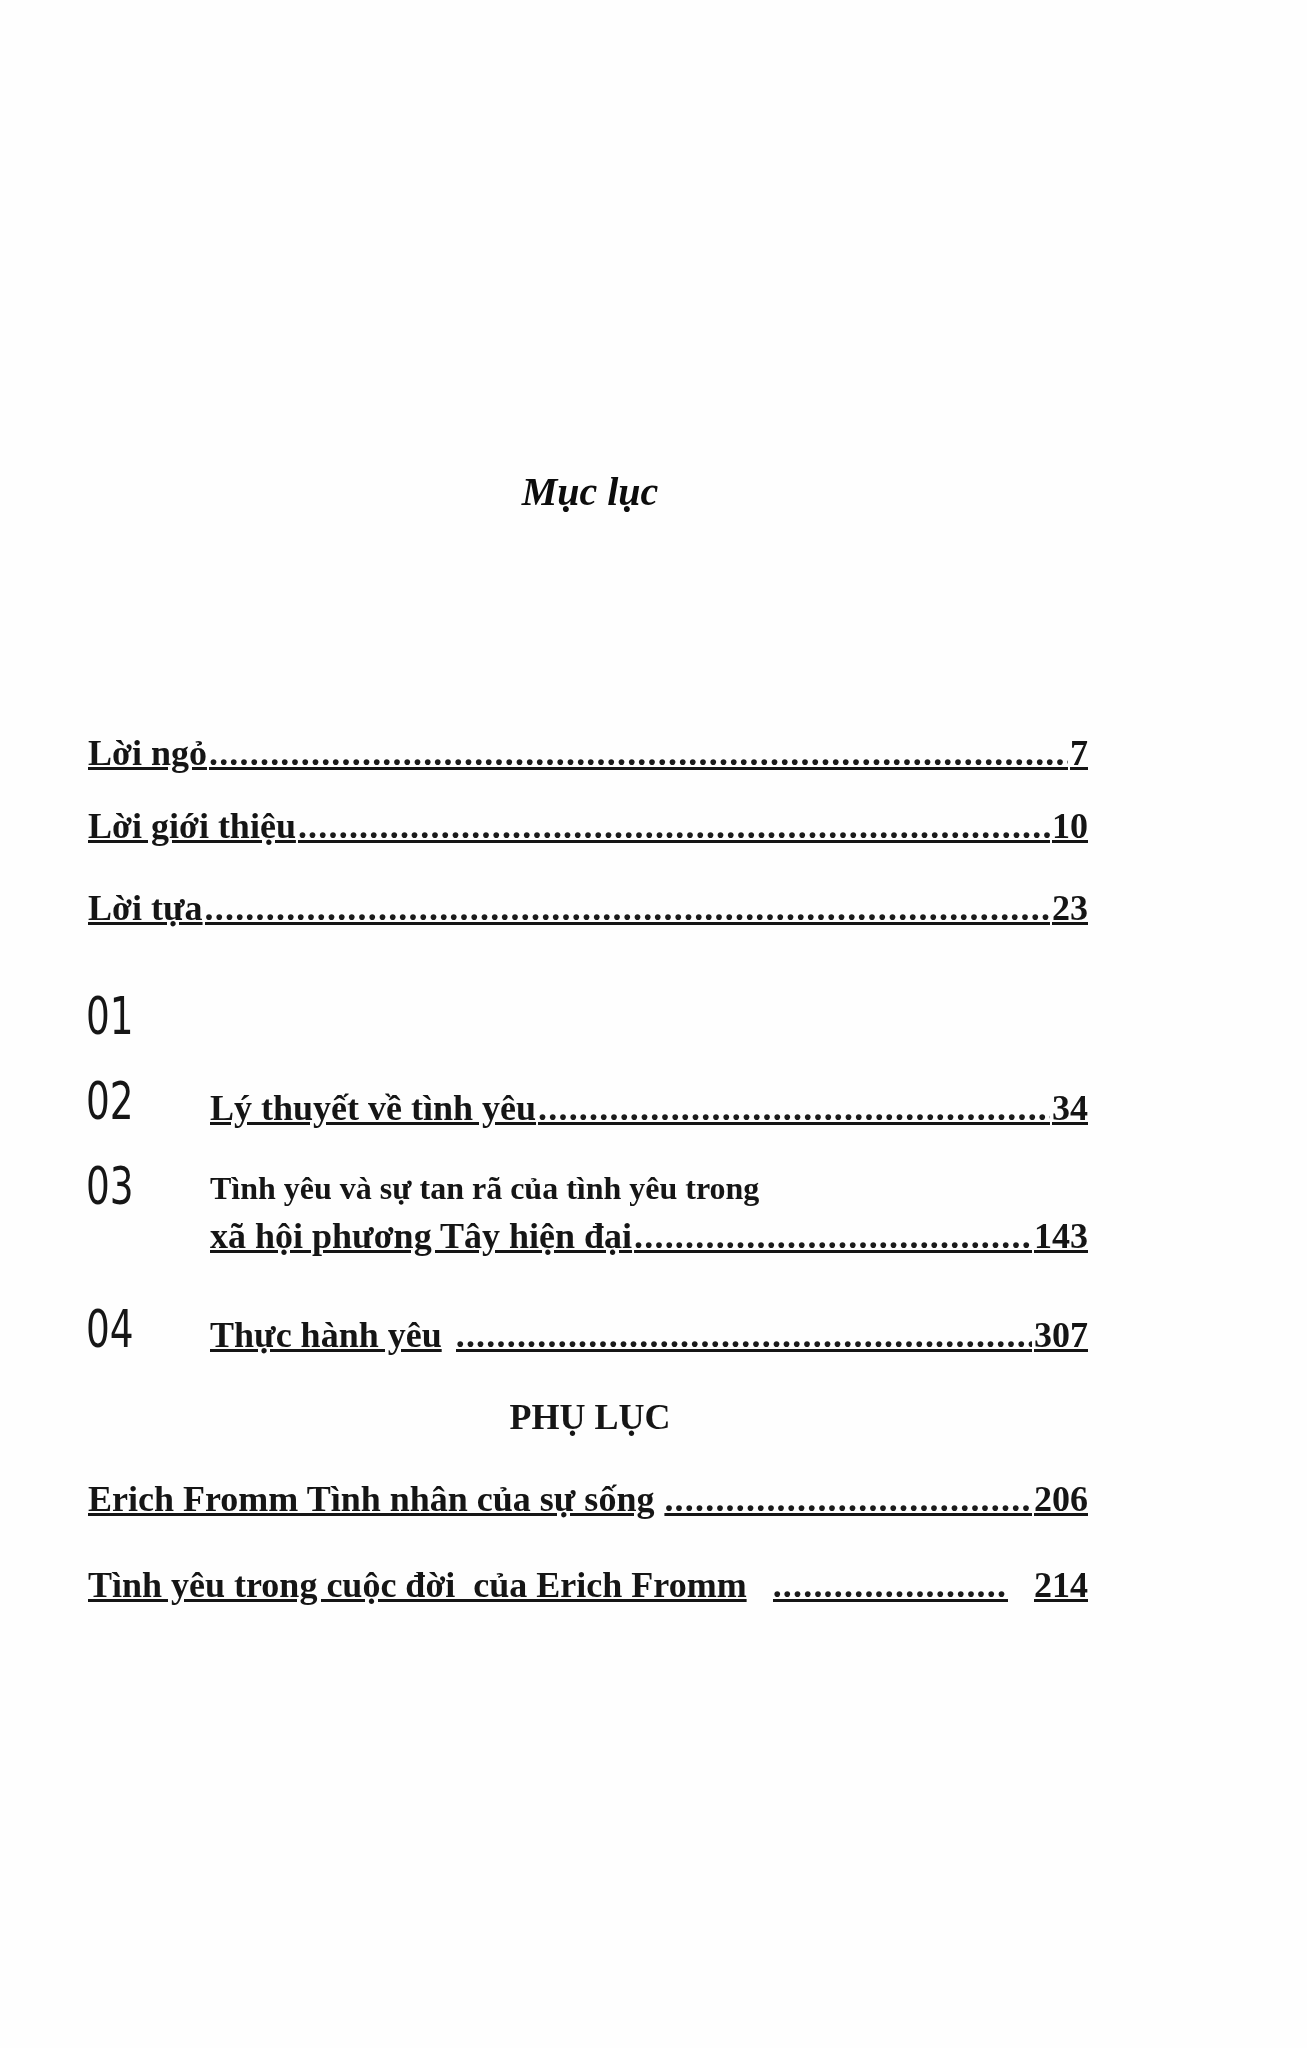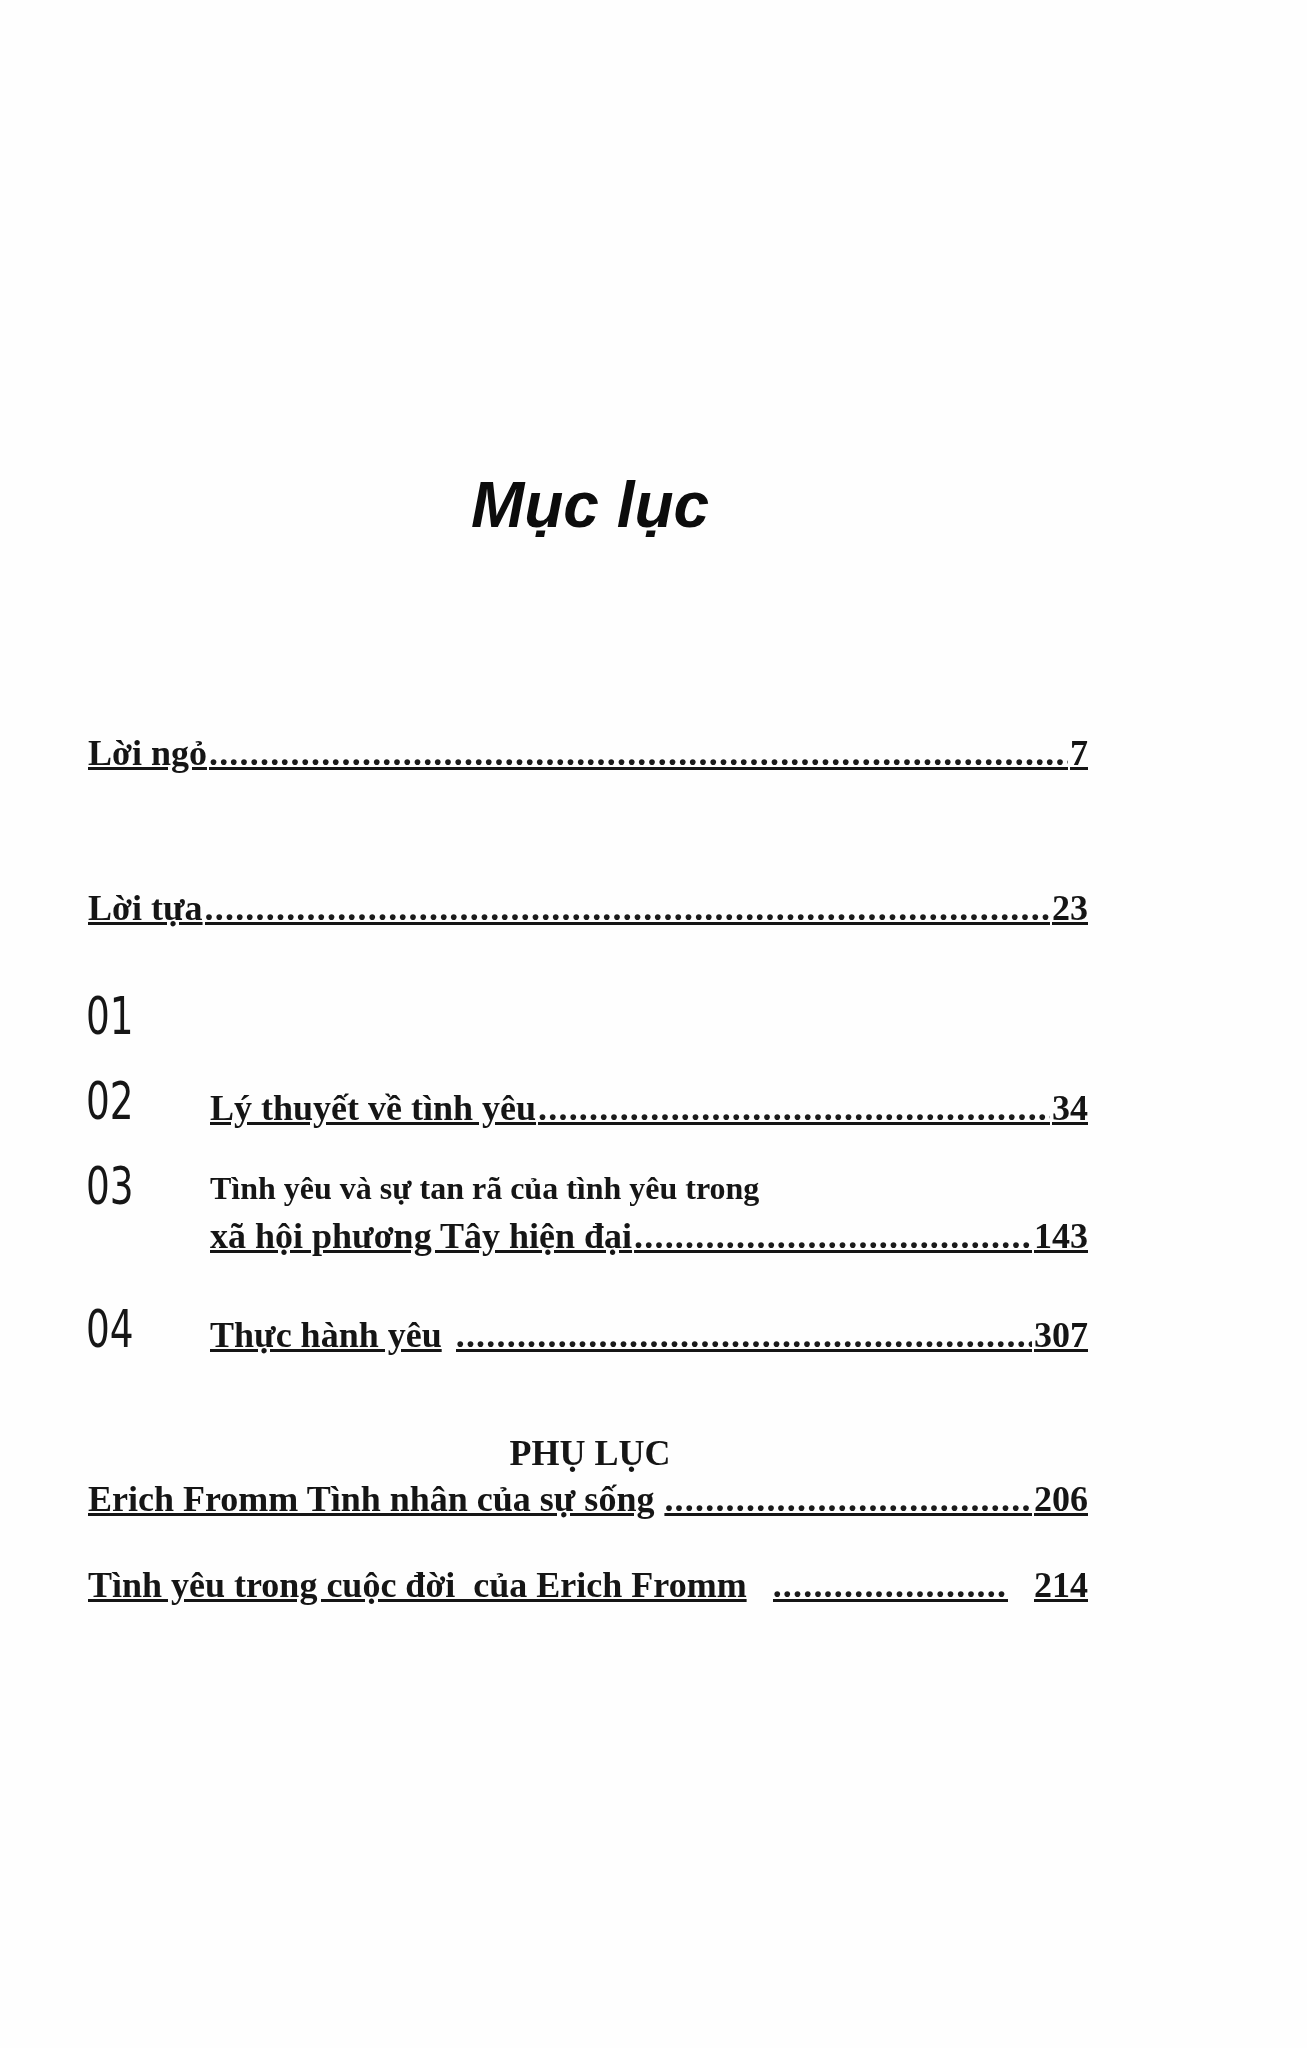--- a/index.html
+++ b/index.html
@@ -1,21 +1,21 @@
 <!DOCTYPE html>
 <html><head>
   <meta charset="utf-8">
   <style>
     html, body { margin: 0; padding: 0; background: #fefefe; }
     body { width: 1307px; height: 2048px; position: relative; overflow: hidden; color: #111; }
     .page { position: absolute; left: 0; top: 0; width: 1307px; height: 2048px; background: #fefefe; }
     .title {
       position: absolute; left: 0; width: 1180px; top: 468px; text-align: center;
-      font-family: Liberation Sans, sans-serif; font-style: italic; font-weight: bold;
-      font-size: 64px; letter-spacing: 0px; color: #0c0c0c;
+      font-family: Liberation Serif, serif; font-style: italic; font-weight: bold;
+      font-size: 40px; letter-spacing: 0px; color: #0c0c0c;
     }
     .toc-row {
       position: absolute; display: flex; align-items: baseline;
       font-family: "Liberation Serif", serif; font-size: 36px; font-weight: bold; color: #151515;
       line-height: 1;
       text-decoration: underline;
     }
     .toc-row .label { white-space: nowrap; font-weight: 600; }
     .toc-row .leader {
       flex: 1; overflow: hidden; white-space: nowrap; margin: 0 2px;
@@ -32,34 +32,39 @@
       transform: scaleX(0.72); transform-origin: left center; color: #161616; line-height: 1;
     }
     .chap { left: 210px; width: 878px; }
     .chap-line1 {
       position: absolute; left: 210px;
       font-family: "Liberation Serif", serif; font-size: 32px; font-weight: 600; color: #151515; line-height: 1;
       white-space: nowrap;
     }
     .appendix-heading {
       position: absolute; left: 0; width: 1180px; top: 1396px; text-align: center;
-      font-family: "Liberation Serif", serif; font-size: 36px; font-weight: bold; color: #151515; margin-top: 36px;
+      font-family: "Liberation Serif", serif; font-size: 36px; font-weight: bold; color: #151515;
     }
   </style>
 </head>
 <body>
 
 <div class="page">
 
   <div class="title">Mục lục</div>
 
   <div class="toc-row front" style="top:735px;">
     <span class="label">Lời ngỏ</span>
     <span class="leader"></span>
     <span class="page-num">7</span>
+  </div>
+  <div class="toc-row front" style="top:808px;">
+    <span class="label">Lời giới thiệu</span>
+    <span class="leader"></span>
+    <span class="page-num">10</span>
   </div>
   <div class="toc-row front" style="top:890px;">
     <span class="label">Lời tựa</span>
     <span class="leader"></span>
     <span class="page-num">23</span>
   </div>
 
   <div class="chapter-num" style="top:990px;">01</div>
 
   <div class="chapter-num" style="top:1075px;">02</div>

